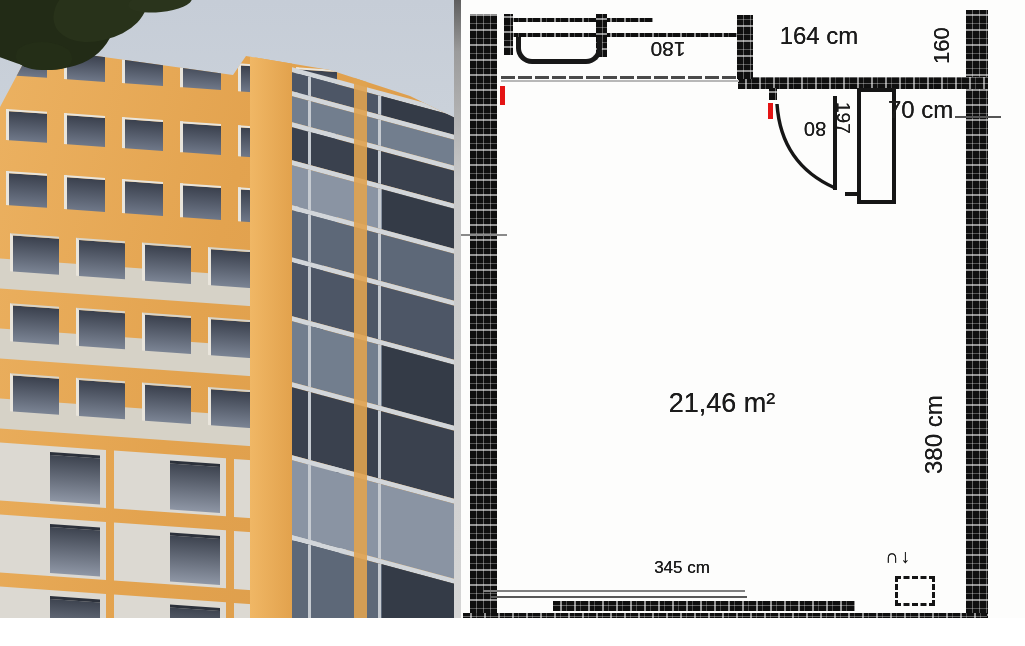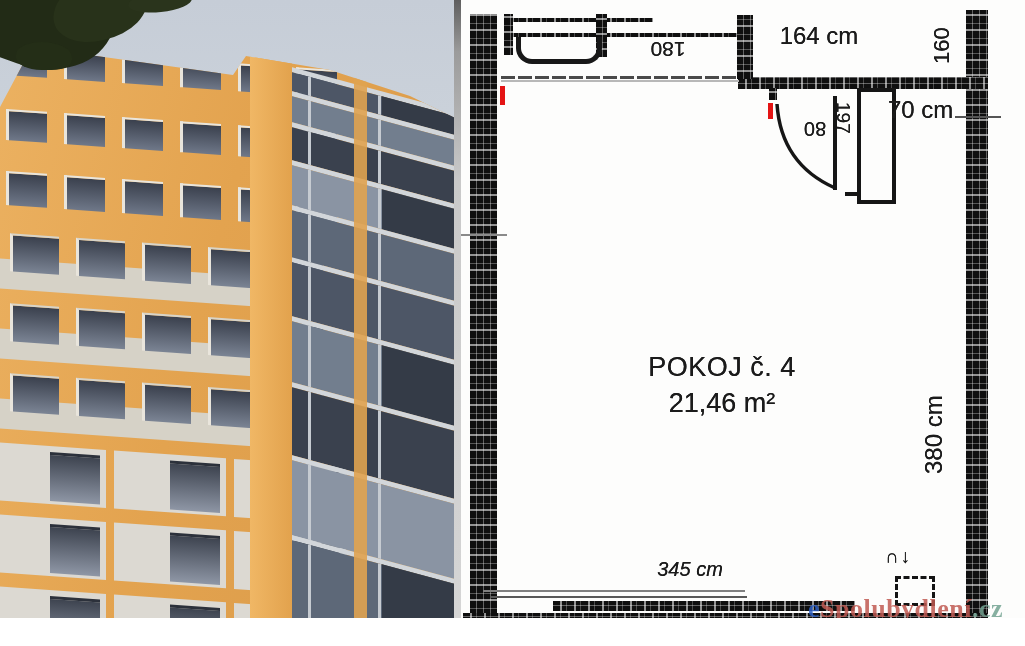--- a/index.html
+++ b/index.html
@@ -73,21 +73,21 @@
 
   .vtext{writing-mode:vertical-rl;transform:rotate(180deg);}
   .vtext-cw{writing-mode:vertical-rl;}
   .l164{left:296px;top:22px;width:124px;text-align:center;font-size:24px;}
   .l160{left:468px;top:6px;height:58px;font-size:22px;}
   .l50{left:427px;top:96px;width:92px;font-size:24px;}
   .l180{left:181px;top:37px;width:52px;transform:rotate(180deg);font-size:21px;text-align:center;}
   .l80{left:337px;top:117px;width:34px;transform:rotate(180deg);font-size:20px;text-align:center;}
   .l197{left:371px;top:102px;height:52px;font-size:19px;}
   .l380{left:459px;top:350px;height:124px;font-size:24px;}
-  .l345{left:167px;top:558px;width:124px;text-align:center;font-size:20px;font-style:italic;}
+  .l345{left:159px;top:558px;width:124px;text-align:center;font-size:17px;}
   .lroom{left:140px;top:352px;width:242px;text-align:center;font-size:27px;letter-spacing:.5px;}
   .larea{left:140px;top:388px;width:242px;text-align:center;font-size:27px;}
   .lrad{left:424px;top:546px;font-size:19px;font-weight:bold;letter-spacing:2px;}
   .wm{position:absolute;left:347px;top:594px;font-family:"Liberation Serif",serif;font-weight:bold;
       font-size:26px;letter-spacing:.5px;opacity:.85;white-space:nowrap;}
 </style>
 </head>
 <body>
 
 <div class="stage">
@@ -246,21 +246,17 @@
     </svg>
 
     <div class="lbl l164">164 cm</div>
     <div class="lbl l160 vtext">160</div>
     <div class="lbl l50">70 cm</div>
     <div class="lbl l180">180</div>
     <div class="lbl l80">80</div>
     <div class="lbl l197 vtext-cw">197</div>
     <div class="lbl l380 vtext">380 cm</div>
     <div class="lbl l345">345 cm</div>
-    <div class="lbl lroom">POKOJ č. 4</div>
     <div class="lbl larea">21,46 m²</div>
     <div class="lbl lrad">∩↓</div>
 
-    <div class="wm">
-      <span style="color:#2e61c6;">e</span><span style="color:#c05a52;">Spolubydlení</span><span style="color:#73a392;">.cz</span>
-    </div>
   </div>
 </div>
 
 </body></html>

